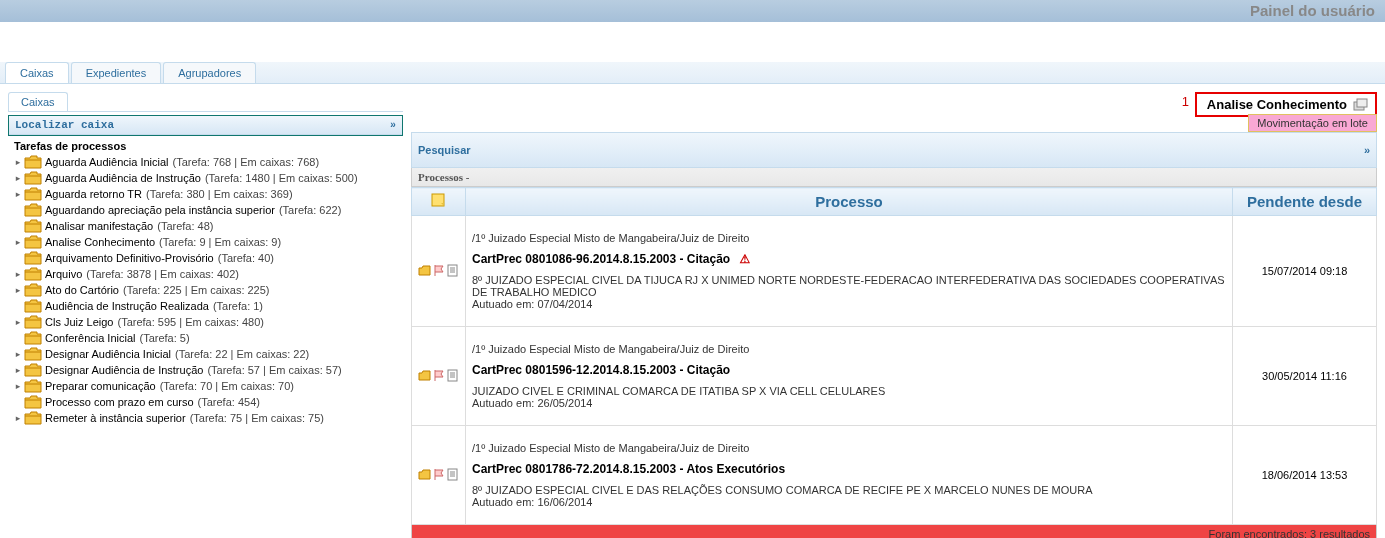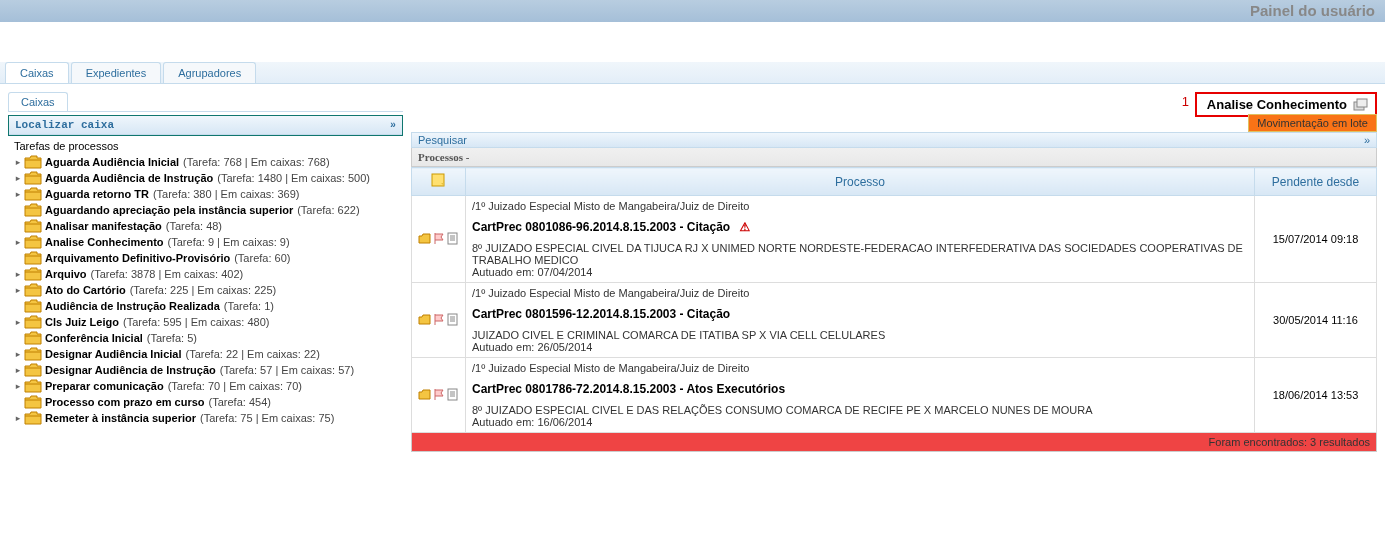--- a/index.html
+++ b/index.html
@@ -9,38 +9,38 @@
 .top-tabs { margin-top: 40px; border-bottom: 1px solid #c5dbec; padding-left: 5px; background: linear-gradient(to bottom, #f0f6fb 0%, #e3eef8 100%); display: flex; gap: 0; }
 .top-tab { padding: 4px 14px; background: #f5f8fb; border: 1px solid #c5dbec; border-bottom: none; color: #2e6e9e; cursor: pointer; font-size: 11px; border-radius: 3px 3px 0 0; margin-right: 2px; }
 .top-tab.active { background: #fff; }
 .workspace { display: flex; padding: 8px; gap: 8px; align-items: flex-start; }
 .left-pane { width: 395px; flex-shrink: 0; }
 .sub-tab-bar { border-bottom: 1px solid #c5dbec; }
 .sub-tab { display: inline-block; padding: 3px 12px; background: #fff; border: 1px solid #c5dbec; border-bottom: none; color: #2e6e9e; font-size: 11px; border-radius: 3px 3px 0 0; cursor: pointer; }
 .panel { border: 1px solid #0f766e; margin-top: 3px; font-family: Liberation Mono, monospace; }
 .panel-head { background: linear-gradient(to bottom, #eff6fc, #d7e7f5); border-bottom: 1px solid #c5dbec; padding: 3px 6px; color: #2e6e9e; font-size: 11px; font-weight: bold; display: flex; justify-content: space-between; align-items: center; }
 .panel-head .expand { color: #2e6e9e; cursor: pointer; font-size: 10px; }
-.section-title { font-weight: normal; padding: 4px 6px 2px 6px; color: #000; font-size: 11px; }
+.section-title { font-weight: bold; padding: 4px 6px 2px 6px; color: #000; font-size: 11px; }
 .tree-row { display: flex; align-items: center; padding: 1px 4px; color: #000; white-space: nowrap; font-size: 11px; }
 .tree-arrow { width: 12px; flex-shrink: 0; font-size: 9px; color: #666; cursor: pointer; text-align: center; }
 .folder-icon { width: 18px; height: 14px; margin-right: 3px; flex-shrink: 0; display: inline-flex; align-items: center; justify-content: center; }
-.tree-label { font-weight: bold; cursor: pointer; }
+.tree-label { font-weight: normal; cursor: pointer; }
 .tree-suffix { color: #444; margin-left: 4px; }
 .right-pane { flex: 1; position: relative; padding-top: 40px; }
 .current-task { position: absolute; top: 0; right: 0; border: 2px solid #e60000; padding: 3px 28px 3px 10px; font-size: 13px; font-weight: bold; background: #fff; }
 .current-task-num { position: absolute; right: 188px; top: 2px; color: #c00; font-size: 13px; }
 .batch-icon { position: absolute; right: 6px; top: 4px; width: 16px; height: 14px; cursor: pointer; }
-.tooltip { position: absolute; top: 22px; right: 0; background: #f97316; border: 1px solid #e0c060; padding: 2px 8px; font-size: 11px; color: #333; }
-.search-head { background: linear-gradient(to bottom, #eff6fc, #d7e7f5); border: 1px solid #c5dbec; padding: 1px 6px; color: #2e6e9e; font-size: 11px; font-weight: normal; display: flex; justify-content: space-between; }
+.tooltip { position: absolute; top: 22px; right: 0; background: #f9a8d4; border: 1px solid #e0c060; padding: 2px 8px; font-size: 11px; color: #333; }
+.search-head { background: linear-gradient(to bottom, #eff6fc, #d7e7f5); border: 1px solid #c5dbec; padding: 11px 6px; color: #2e6e9e; font-size: 11px; font-weight: bold; display: flex; justify-content: space-between; }
 .processos-head { background: linear-gradient(to bottom, #f0f0f0, #e8e8e8); border: 1px solid #ccc; border-top: none; padding: 3px 6px; color: #555; font-size: 11px; font-weight: bold; font-family: Liberation Serif, serif; }
 table.grid { width: 100%; border-collapse: collapse; border: 1px solid #ccc; border-top: none; }
-table.grid th { background: linear-gradient(to bottom, #eff6fc, #d7e7f5); border: 1px solid #c5dbec; padding: 4px; color: #2e6e9e; font-size: 12px; font-weight: normal; }
-table.grid td { border: 1px solid #ddd; padding: 4px 6px; vertical-align: middle; font-size: 11px; }
+table.grid th { background: linear-gradient(to bottom, #eff6fc, #d7e7f5); border: 1px solid #c5dbec; padding: 4px; color: #2e6e9e; font-size: 15px; font-weight: bold; }
+table.grid td { border: 1px solid #ddd; padding: 16px 6px; vertical-align: middle; font-size: 11px; }
 .th-icon { width: 50px; }
-.th-date { width: 122px; }
+.th-date { width: 144px; }
 .td-icons { text-align: center; width: 50px; }
 .td-date { text-align: center; white-space: nowrap; }
 .proc-court { font-size: 11px; color: #333; }
 .proc-num { font-size: 12px; font-weight: bold; color: #000; margin: 8px 0; }
 .proc-parties { font-size: 11px; color: #333; }
 .proc-date { font-size: 11px; color: #333; }
 .warn-icon { color: #c00; margin-left: 6px; }
 .footer-count { text-align: right; padding: 3px 6px; border: 1px solid #ccc; border-top: none; background: #ef4444; font-size: 11px; color: #333; }
 svg.folder { width: 18px; height: 14px; }
 svg.note { width: 18px; height: 16px; }
@@ -141,21 +141,21 @@
         </div>
         <div class="tree-row">
           <span class="tree-arrow"></span>
           <span class="folder-icon">
             <svg class="folder" viewBox="0 0 18 14">
               <path d="M1 3 L6 3 L7 1 L13 1 L13 3 L17 3 L17 13 L1 13 Z" fill="#f4c542" stroke="#c08000"></path>
               <path d="M1 5 L17 5" stroke="#c08000"></path>
             </svg>
           </span>
           <span class="tree-label">Arquivamento Definitivo-Provisório</span>
-          <span class="tree-suffix">(Tarefa: 60)</span>
+          <span class="tree-suffix">(Tarefa: 40)</span>
         </div>
         <div class="tree-row">
           <span class="tree-arrow">▸</span>
           <span class="folder-icon">
             <svg class="folder" viewBox="0 0 18 14">
               <path d="M1 3 L6 3 L7 1 L13 1 L13 3 L17 3 L17 13 L1 13 Z" fill="#f4c542" stroke="#c08000"></path>
               <path d="M1 5 L17 5" stroke="#c08000"></path>
             </svg>
           </span>
           <span class="tree-label">Arquivo</span>

